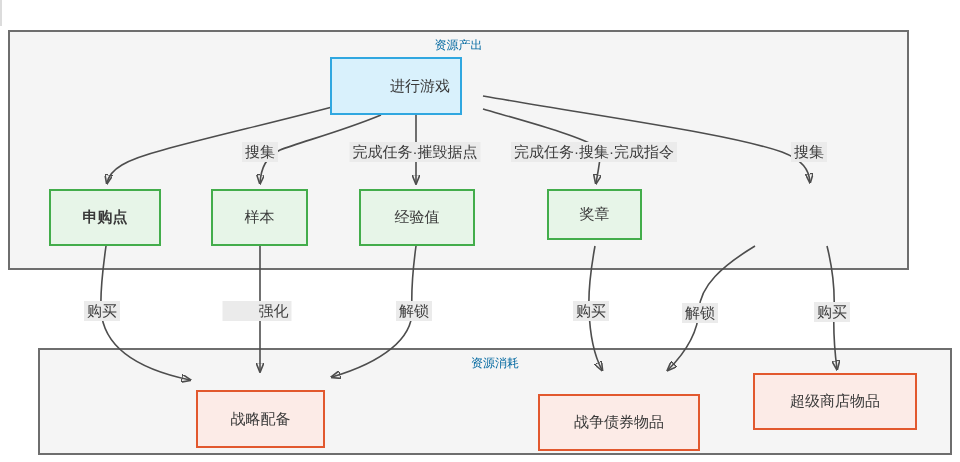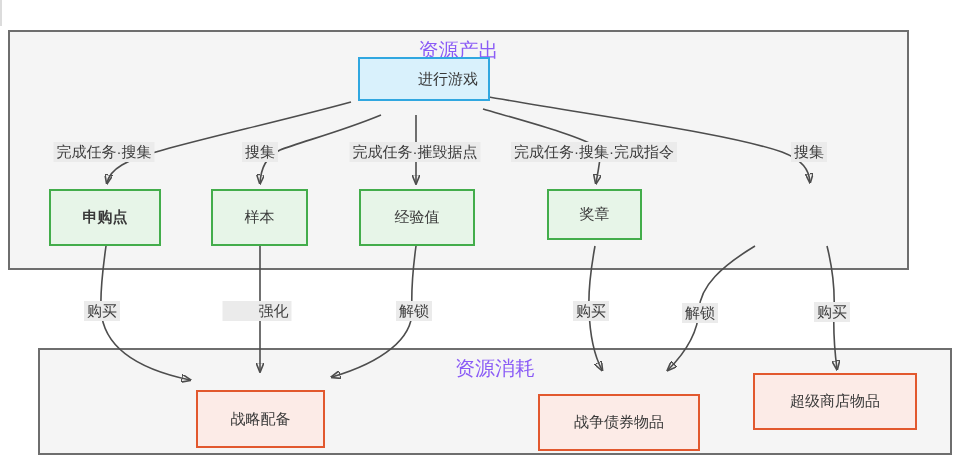--- a/index.html
+++ b/index.html
@@ -22,22 +22,22 @@
     position: absolute;
     background: #f5f5f5;
     border: 2px solid #6e6e6e;
     z-index: 0;
   }
   .container-box .container-title {
     position: absolute;
     top: 5px;
     left: 50%;
     transform: translateX(-50%);
-    font-size: 20px;
-    color: #8b5cf6;
+    font-size: 12px;
+    color: #0369a1;
     white-space: nowrap;
   }
   #producers { left: 8px; top: 30px; width: 901px; height: 240px; }
   #consumers { left: 38px; top: 348px; width: 914px; height: 107px; }
 
   svg.edges {
     position: absolute;
     left: 0; top: 0;
     width: 960px; height: 462px;
     z-index: 1;
@@ -52,21 +52,21 @@
     justify-content: center;
     font-size: 15px;
     color: #3a3a3a;
     z-index: 2;
     white-space: nowrap;
   }
   .node.source   { background: #d9f1fc; border: 2px solid #30a7e0; }
   .node.resource { background: #e7f5e8; border: 2px solid #43ad4b; }
   .node.sink     { background: #fcebe7; border: 2px solid #e2582e; }
 
-  #n-source   { left: 358px; top: 57px;  width: 132px; height: 44px; padding-left: 48px; }
+  #n-source   { left: 330px; top: 57px;  width: 132px; height: 58px; padding-left: 48px; }
   #n-res-0    { left: 49px;  top: 189px; width: 112px; height: 57px; font-weight: bold; }
   #n-res-1    { left: 211px; top: 189px; width: 97px;  height: 57px; }
   #n-res-2    { left: 359px; top: 189px; width: 116px; height: 57px; }
   #n-res-3    { left: 547px; top: 189px; width: 95px;  height: 51px; }
   #n-res-4    { left: 745px; top: 189px; width: 132px; height: 57px; }
   #n-sink-0   { left: 196px; top: 390px; width: 129px; height: 58px; }
   #n-sink-1   { left: 538px; top: 394px; width: 162px; height: 57px; }
   #n-sink-2   { left: 753px; top: 373px; width: 164px; height: 57px; }
 
   .edge-label {
@@ -134,21 +134,20 @@
 
   <div class="node resource" id="n-res-0">申购点</div>
   <div class="node resource" id="n-res-1">样本</div>
   <div class="node resource" id="n-res-2">经验值</div>
   <div class="node resource" id="n-res-3">奖章</div>
 
   <div class="node sink" id="n-sink-0">战略配备</div>
   <div class="node sink" id="n-sink-1">战争债券物品</div>
   <div class="node sink" id="n-sink-2">超级商店物品</div>
 
-  <div class="edge-label" id="el-p0">完成任务·搜集</div>
   <div class="edge-label" id="el-p1">搜集</div>
   <div class="edge-label" id="el-p2">完成任务·摧毁据点</div>
   <div class="edge-label" id="el-p3">完成任务·搜集·完成指令</div>
   <div class="edge-label" id="el-p4">搜集</div>
 
   <div class="edge-label" id="el-c0">购买</div>
   <div class="edge-label" id="el-c1">强化</div>
   <div class="edge-label" id="el-c2">解锁</div>
   <div class="edge-label" id="el-c3">购买</div>
   <div class="edge-label" id="el-c4">解锁</div>

